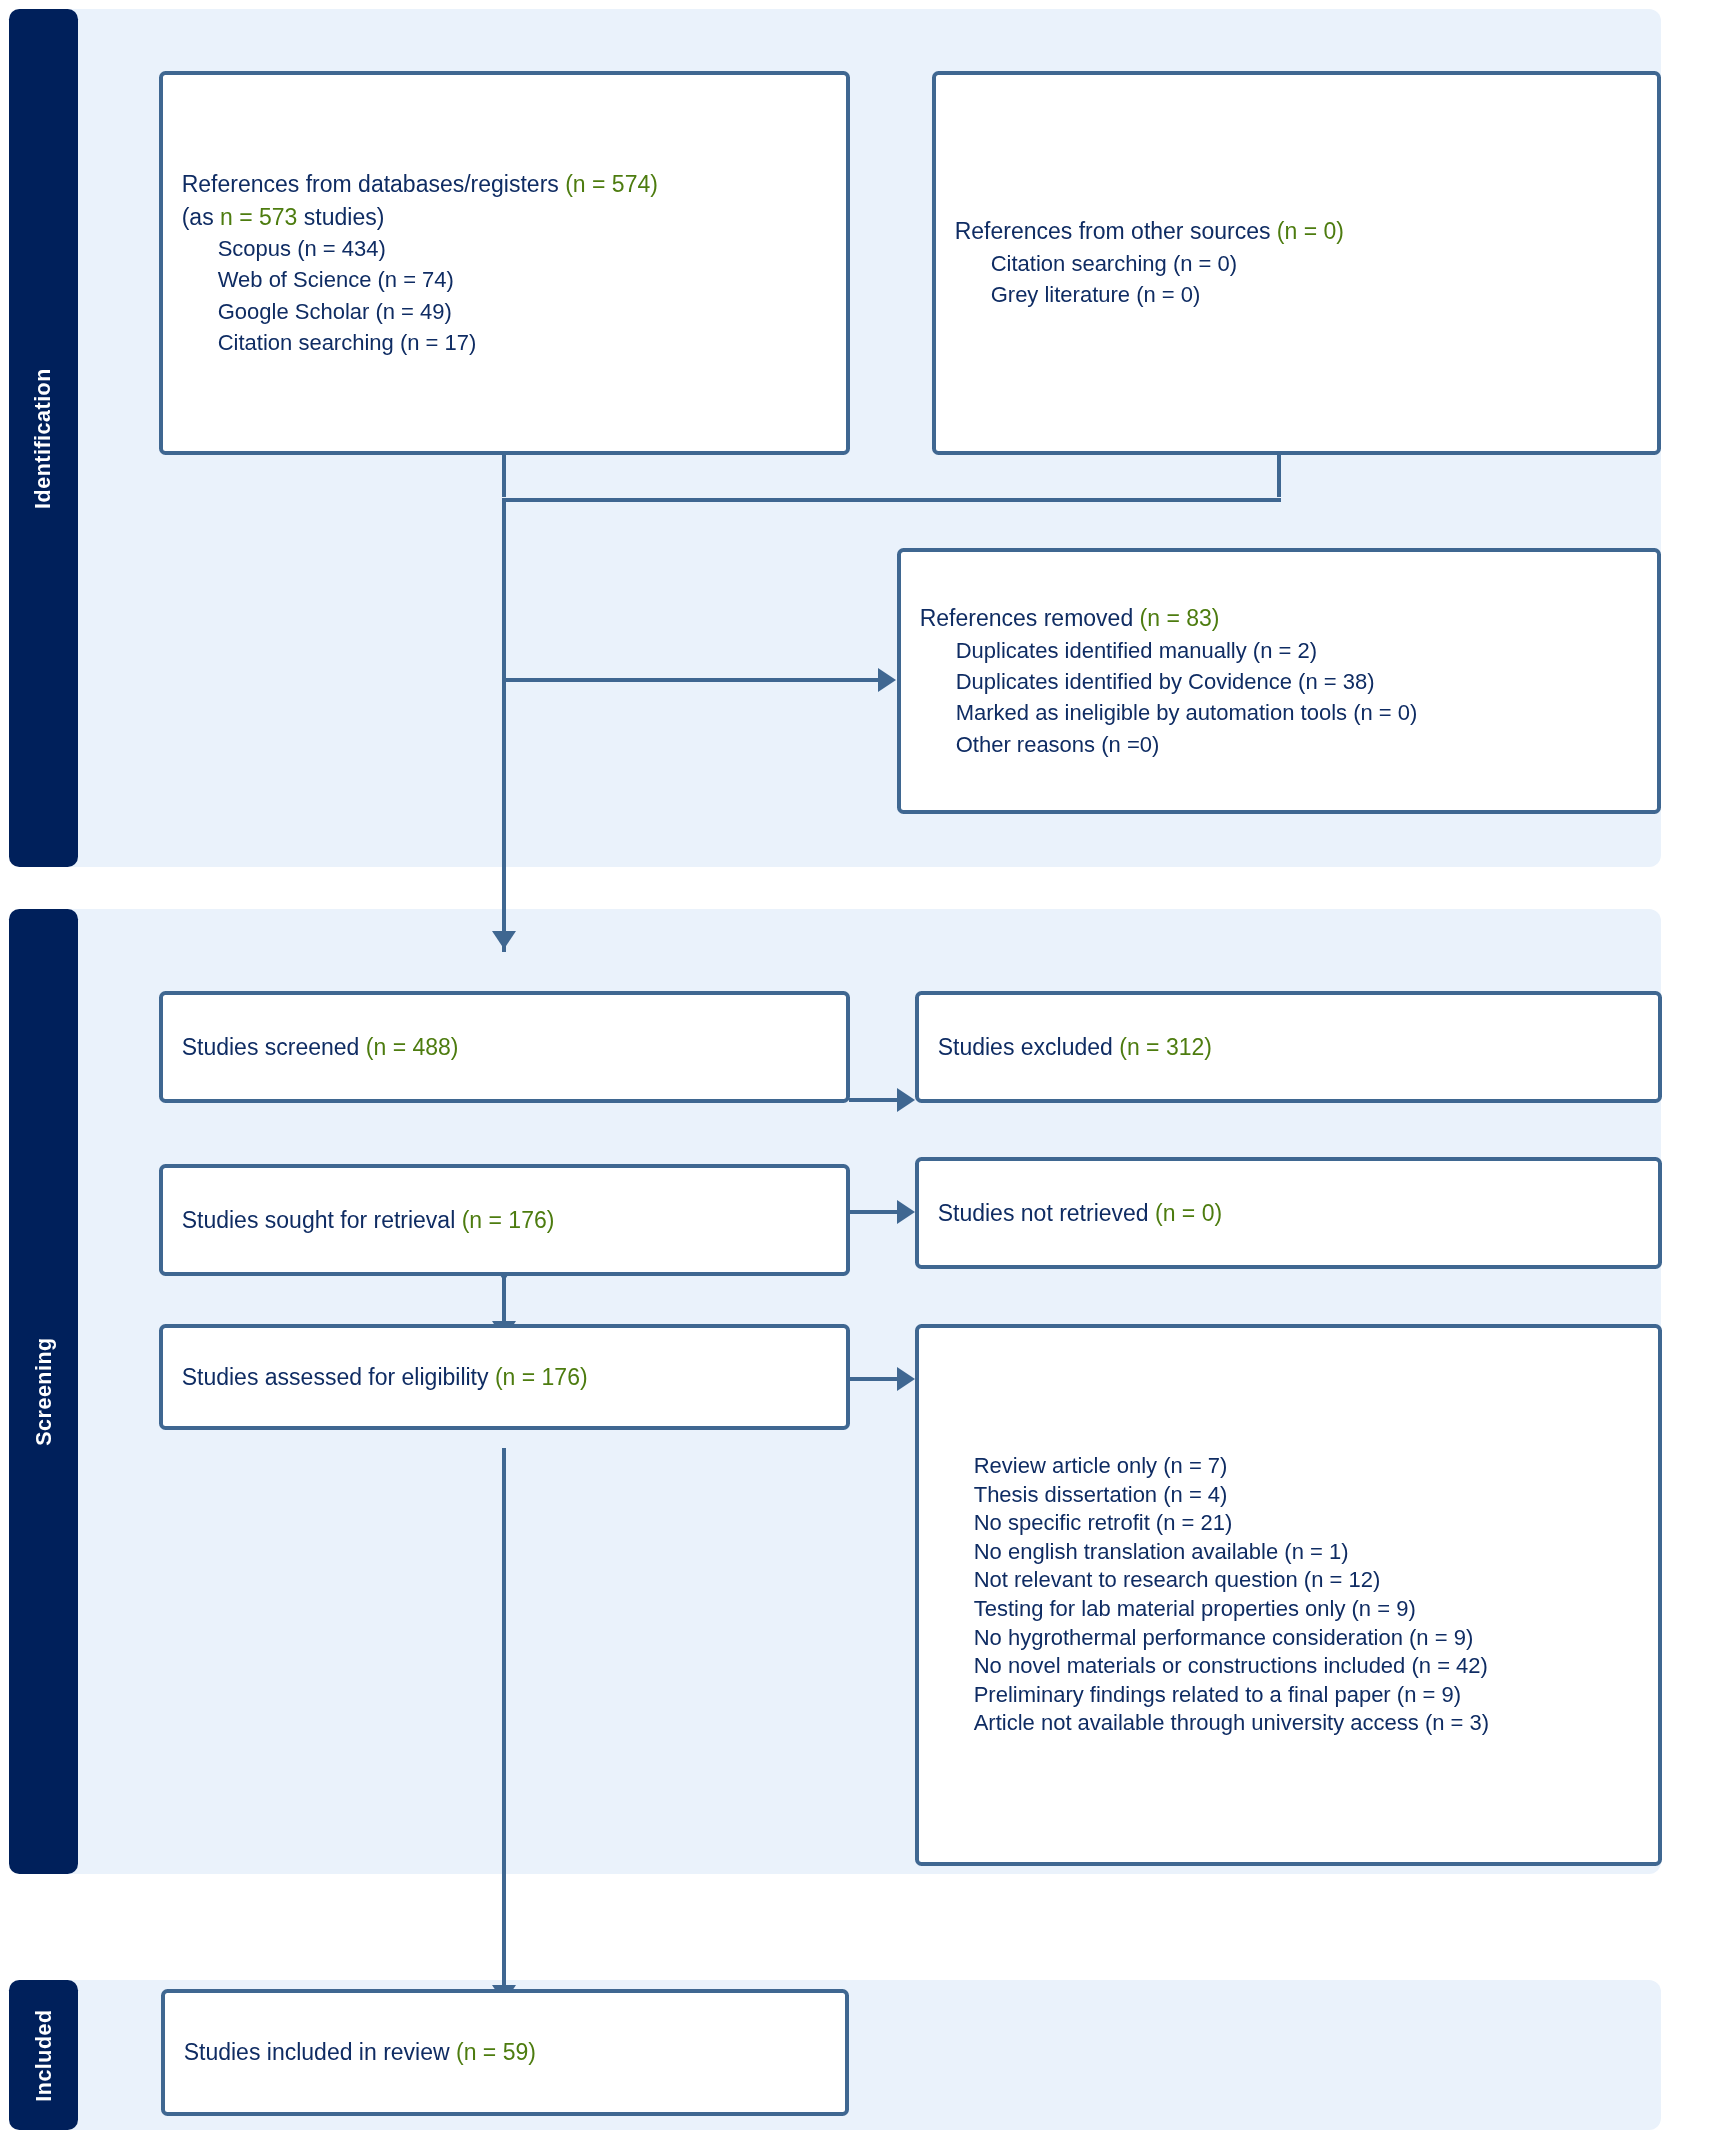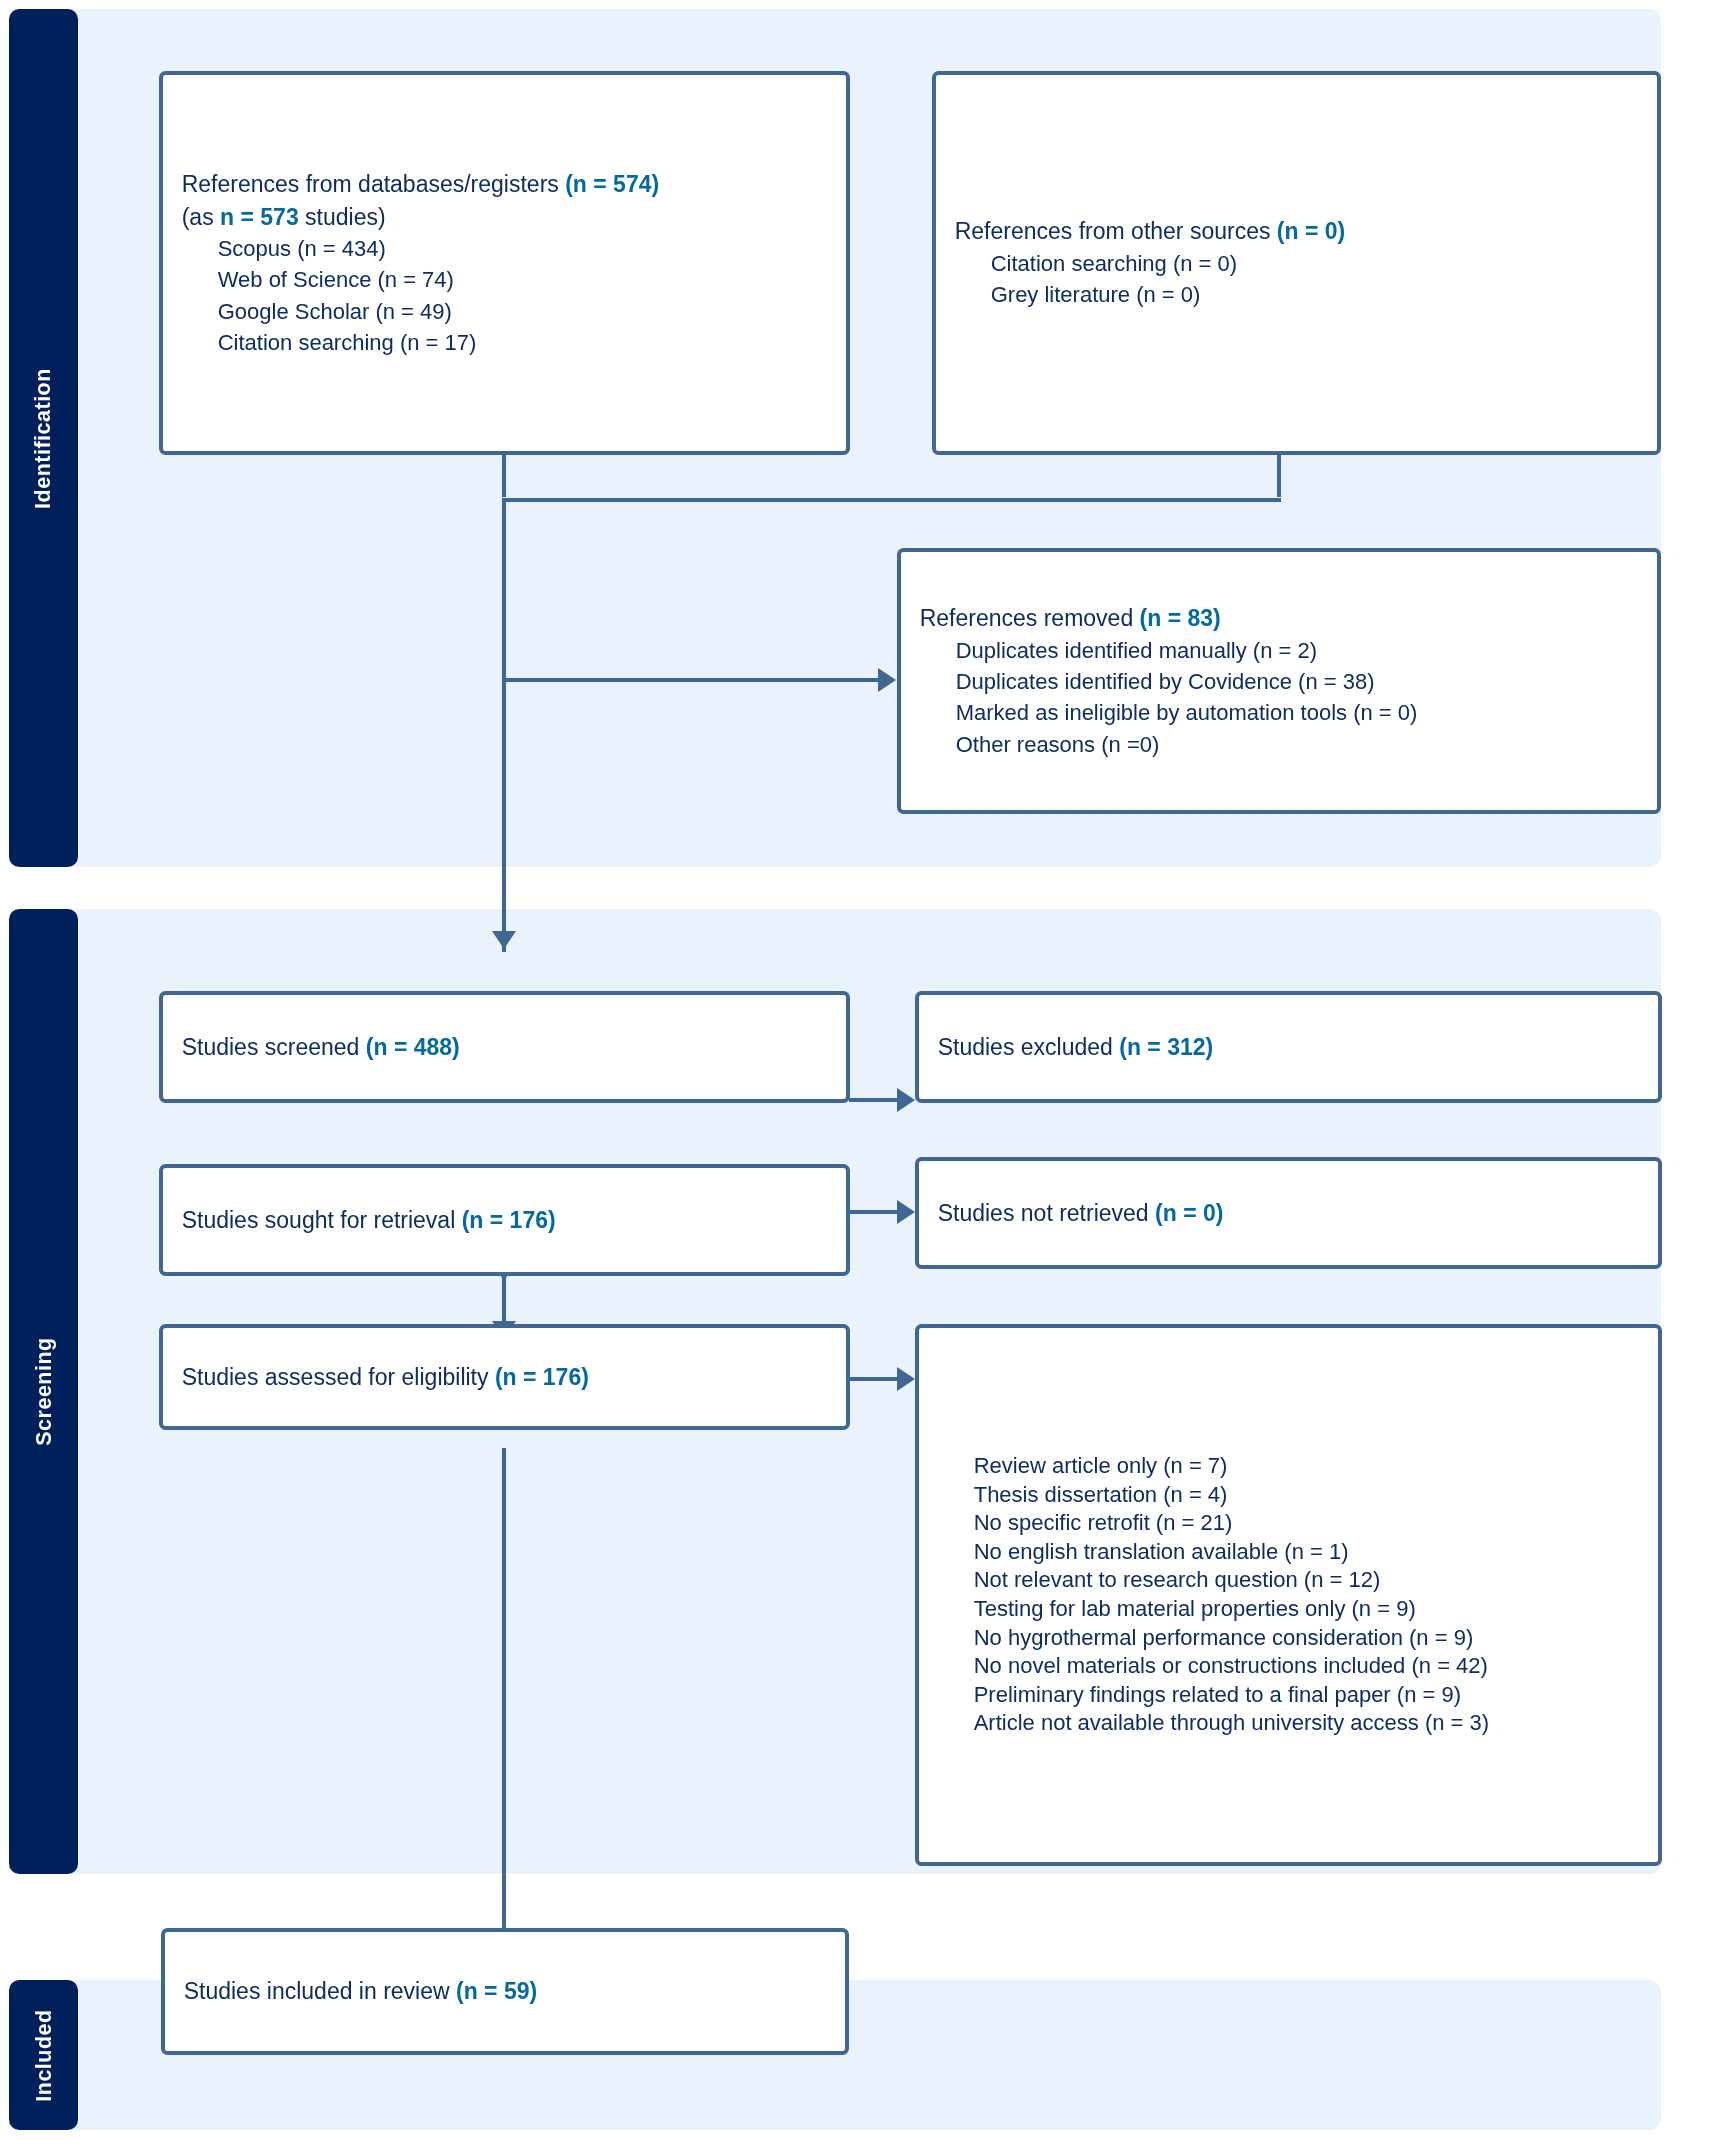--- a/index.html
+++ b/index.html
@@ -57,22 +57,22 @@
     color:#0F2C63;
     line-height:1.42;
     white-space:nowrap;
   }
   .box .line.sub{
     padding-left:36px;
     font-size:22px;
   }
   .box .line.tight{ line-height:1.30; }
   .accent{
-    color:#0369a1;
-    font-weight:bold;
+    color:#4d7c0f;
+    font-weight:normal;
   }
 
   
   .conn{
     position:absolute;
     background:#3F6791;
   }
   .vline{ width:4.2px; }
   .hline{ height:4.2px; }
 
@@ -190,18 +190,18 @@
     <div class="line sub tight">No specific retrofit (n = 21)</div>
     <div class="line sub tight">No english translation available (n = 1)</div>
     <div class="line sub tight">Not relevant to research question (n = 12)</div>
     <div class="line sub tight">Testing for lab material properties only (n = 9)</div>
     <div class="line sub tight">No hygrothermal performance consideration (n = 9)</div>
     <div class="line sub tight">No novel materials or constructions included (n = 42)</div>
     <div class="line sub tight">Preliminary findings related to a final paper (n = 9)</div>
     <div class="line sub tight">Article not available through university access (n = 3)</div>
   </div>
 
-  <div class="box" style="left:161px; top:1928px; width:688px; height:127px;">
+  <div class="box" style="left:161px; top:1989px; width:688px; height:127px;">
     <div class="line"><span>Studies included in review </span><span class="accent">(n = 59)</span></div>
   </div>
 
 </div>
 
 
 </body></html>

